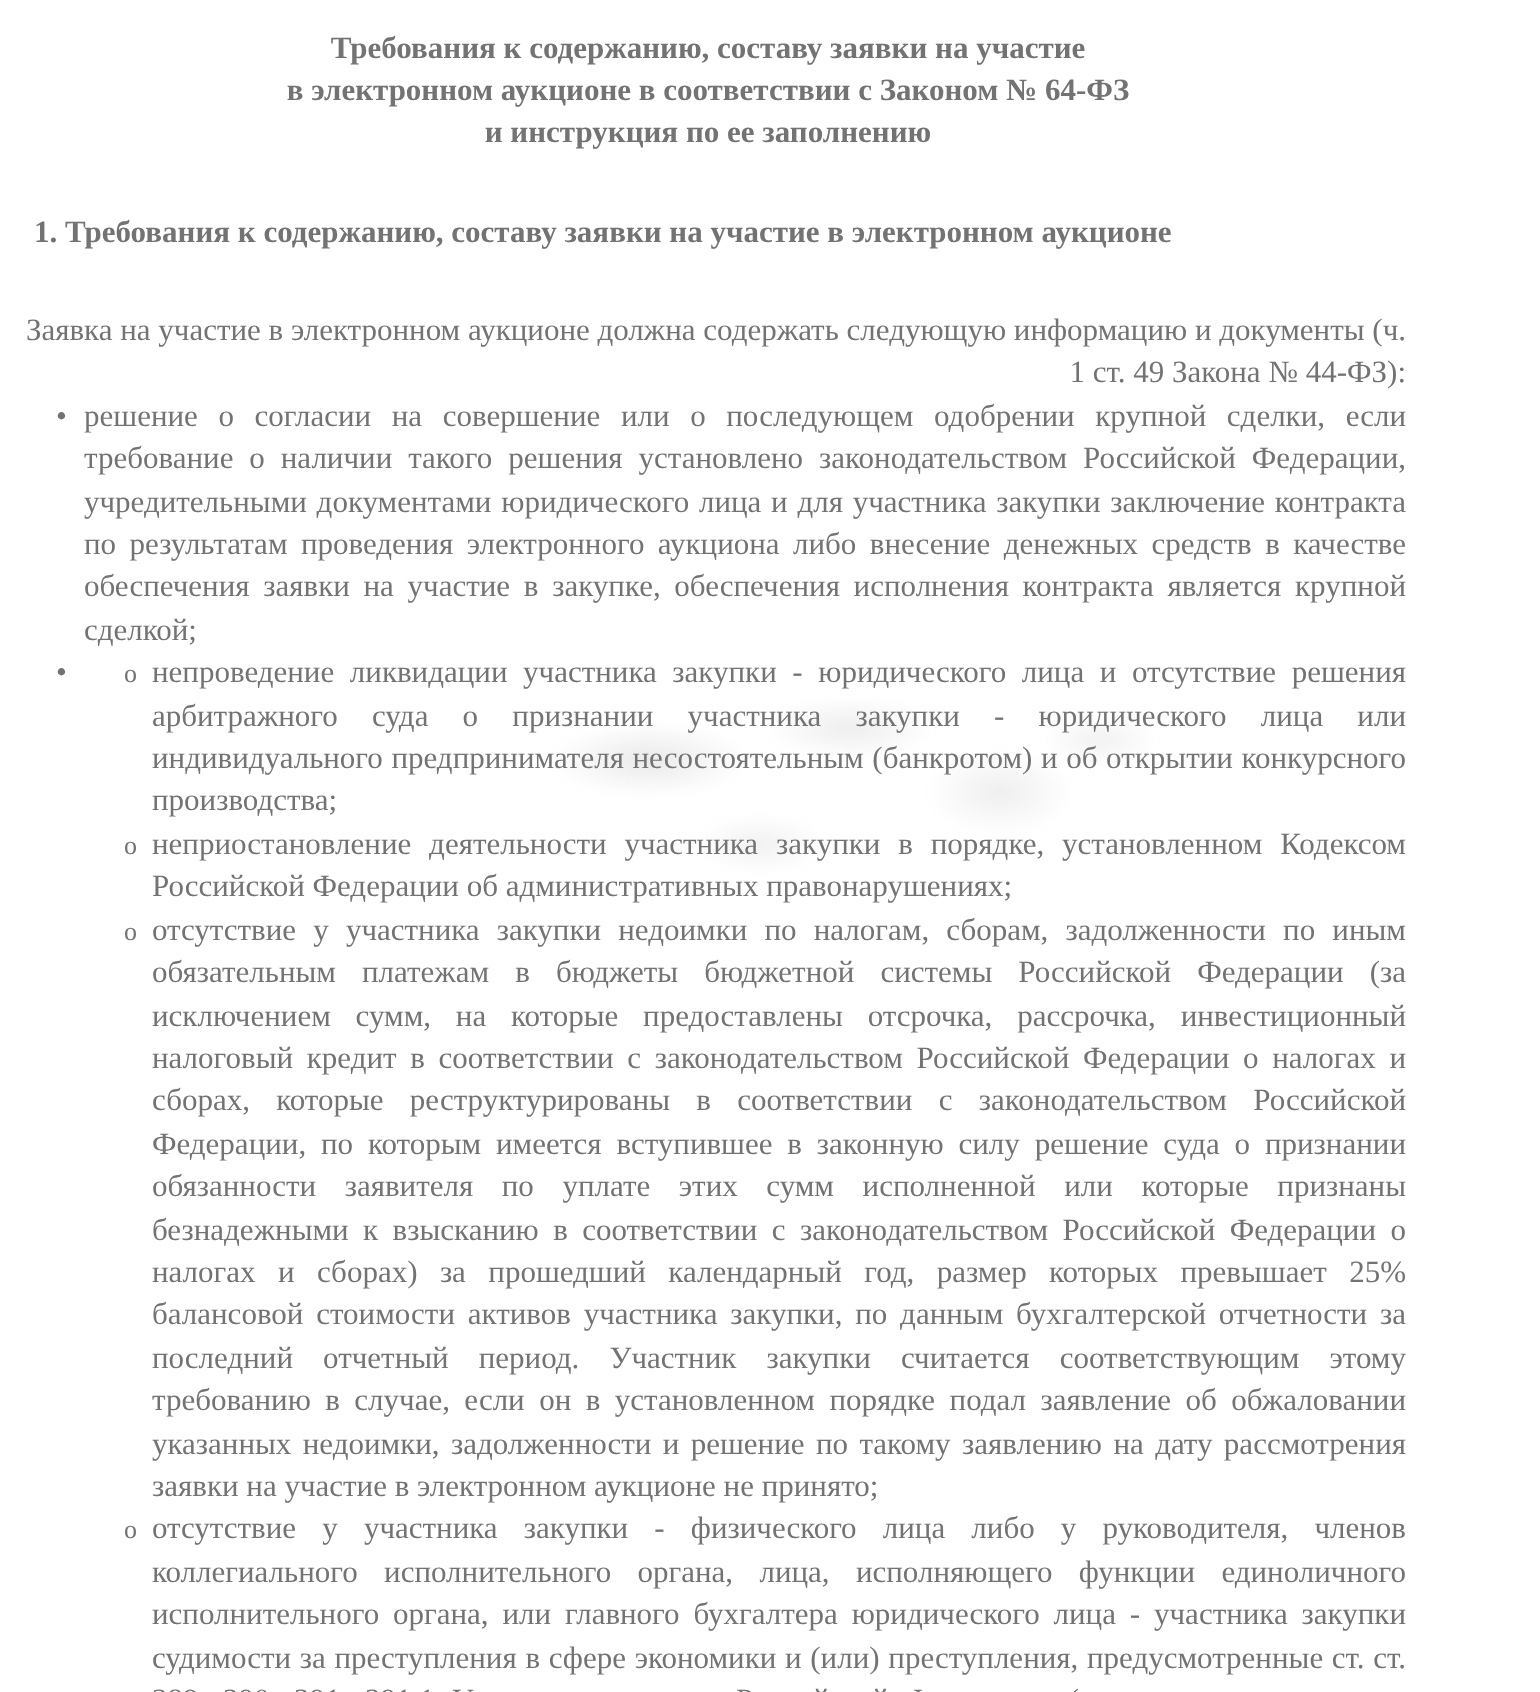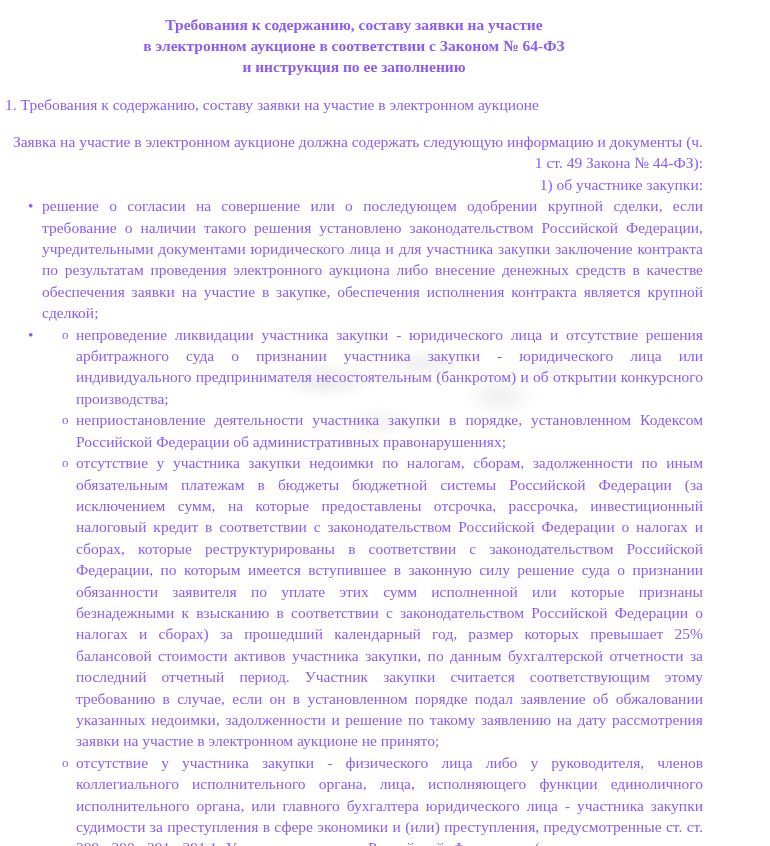--- a/index.html
+++ b/index.html
@@ -8,21 +8,21 @@
     padding: 0;
     background: #ffffff;
   }
   .page {
     position: relative;
     width: 708px;
     height: 846px;
     background: #ffffff;
     overflow: hidden;
     font-family: "Liberation Serif", "DejaVu Serif", serif;
-    color: #8b5cf6;
+    color: #737373;
     box-sizing: border-box;
   }
   
   .watermark {
     position: absolute;
     left: 250px;
     top: 350px;
     width: 360px;
     height: 105px;
     pointer-events: none;
@@ -42,24 +42,24 @@
   }
   .title-block {
     text-align: center;
     font-weight: bold;
     font-size: 15.5px;
     line-height: 21px;
     padding-top: 14px;
   }
   .title-line { display: block; }
   .section-heading {
-    font-weight: normal;
+    font-weight: bold;
     font-size: 15.5px;
     line-height: 21px;
-    margin: 0;
+    margin: 12px;
     padding: 17px 5px 0 5px;
   }
   .body-para {
     font-size: 15.5px;
     line-height: 21.4px;
     text-align: justify;
     margin: 0;
     padding: 0 5px 0 5px;
   }
   .body-para.first { padding-top: 16px; }
@@ -126,21 +126,20 @@
     <div class="title-block">
       <span class="title-line">Требования к содержанию, составу заявки на участие</span>
       <span class="title-line">в электронном аукционе в соответствии с Законом № 64-ФЗ</span>
       <span class="title-line">и инструкция по ее заполнению</span>
     </div>
 
     <div class="section-heading">1. Требования к содержанию, составу заявки на участие в электронном аукционе</div>
 
     <p class="body-para first lead">Заявка на участие в электронном аукционе должна содержать следующую информацию и документы (ч. 1 ст. 49 Закона № 44-ФЗ):</p>
 
-    <p class="body-para lead">1) об участнике закупки:</p>
 
     <ul class="lvl1">
 
       <li>
         <span class="marker-disc">•</span>
         <span class="li-text">решение о согласии на совершение или о последующем одобрении крупной сделки, если требование о наличии такого решения установлено законодательством Российской Федерации, учредительными документами юридического лица и для участника закупки заключение контракта по результатам проведения электронного аукциона либо внесение денежных средств в качестве обеспечения заявки на участие в закупке, обеспечения исполнения контракта является крупной сделкой;</span>
       </li>
 
       <li>
         <span class="marker-disc">•</span>

